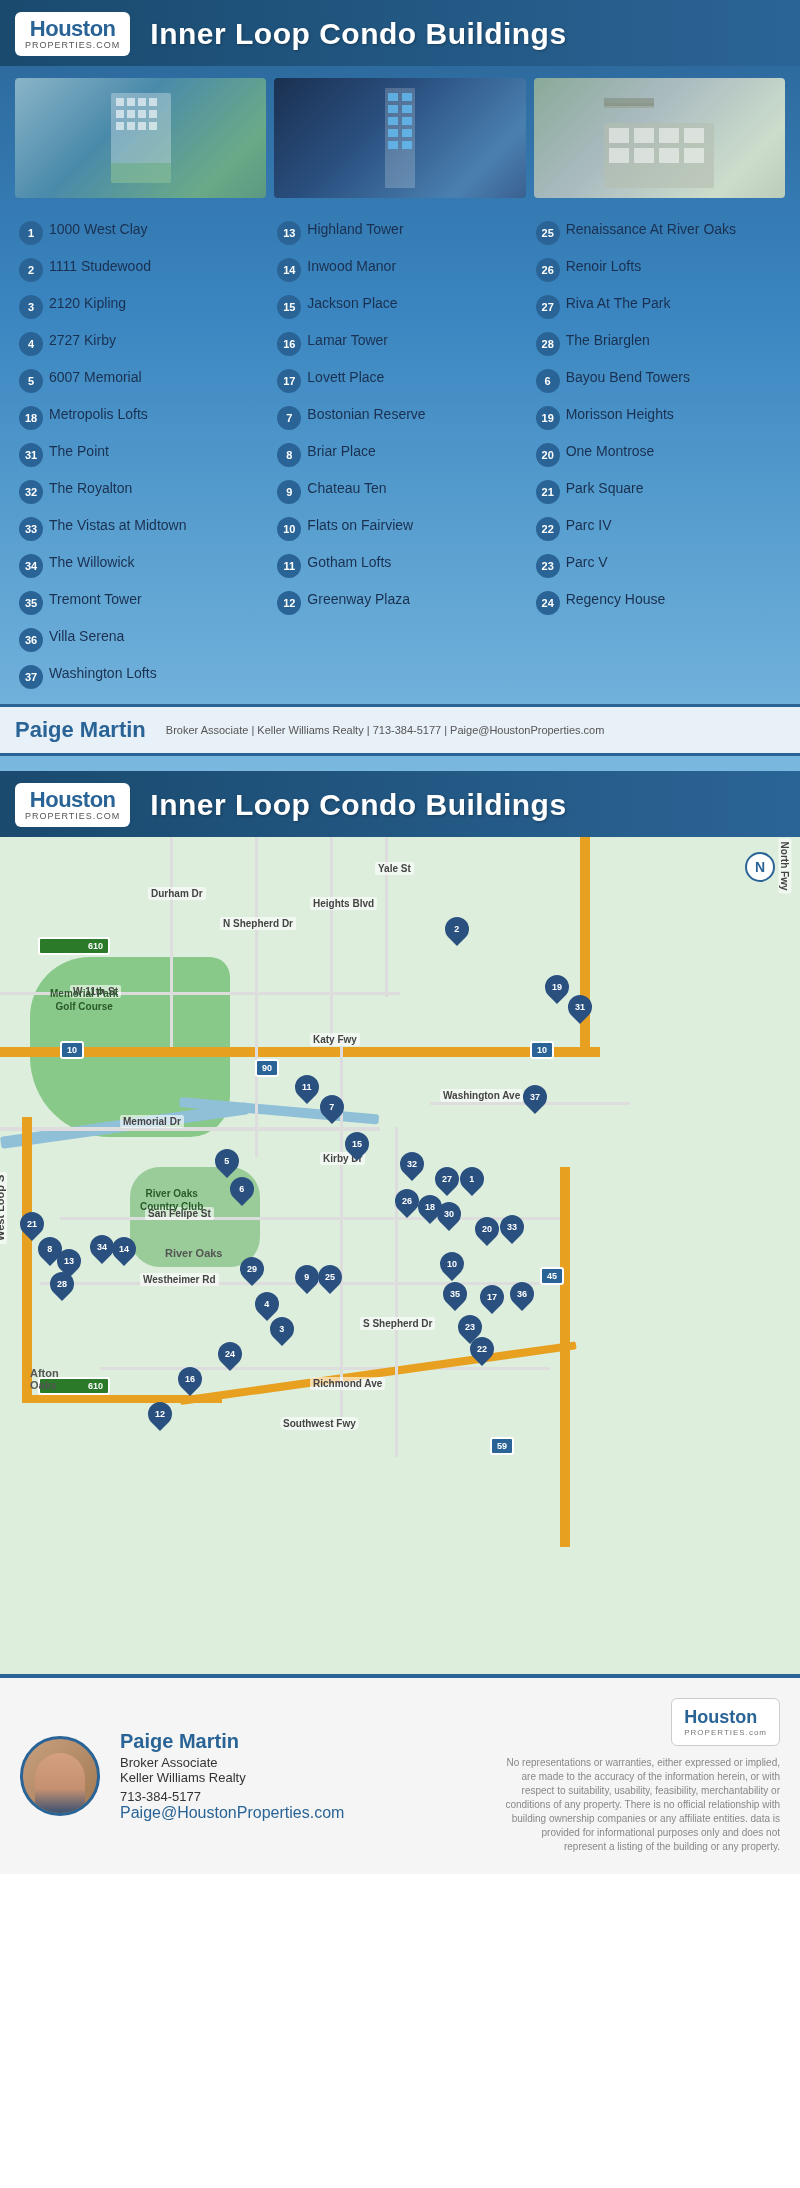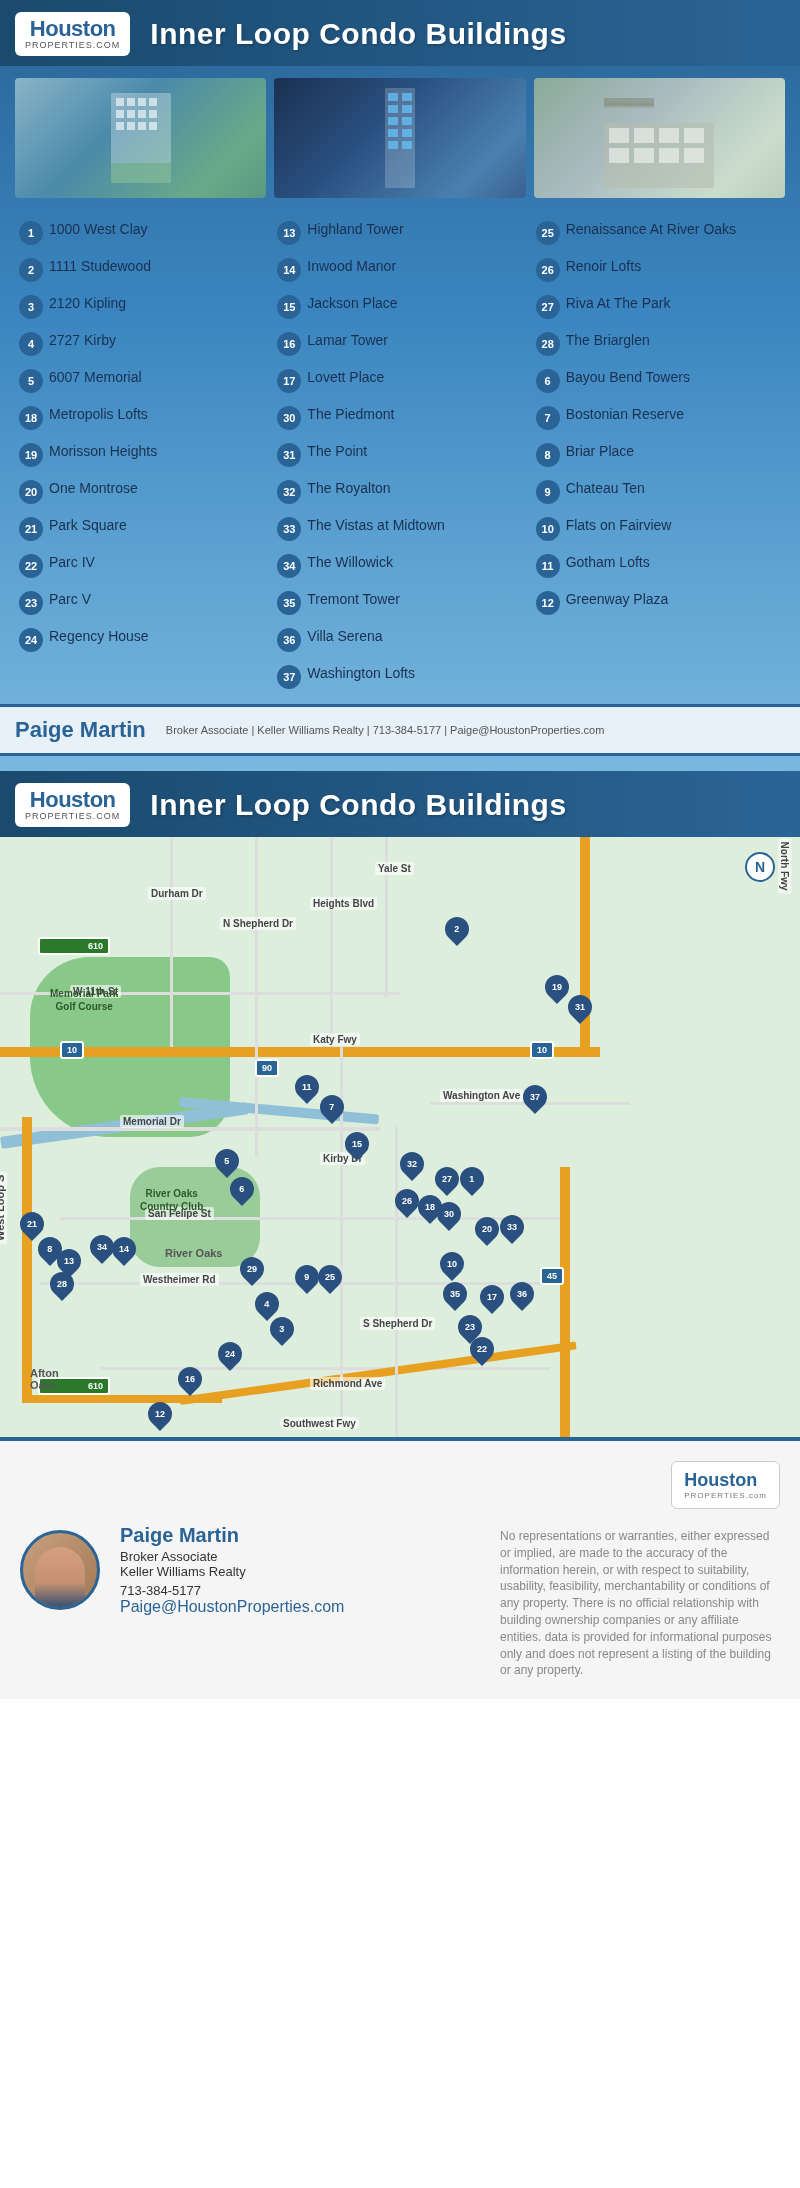--- a/index.html
+++ b/index.html
@@ -151,21 +151,21 @@
       display: flex;
       align-items: center;
       padding: 12px 15px 10px 15px;
       background: linear-gradient(90deg, #1a4a6e 0%, #2a6496 100%);
     }
 
     
     .map-container {
       position: relative;
       width: 100%;
-      height: 600px;
+      height: 837px;
       background: #d8e8d0;
       overflow: hidden;
     }
 
     
     .map-bg {
       position: absolute;
       inset: 0;
       background: #ddeedd;
     }
@@ -333,25 +333,26 @@
       font-weight: 900;
       color: #2a6496;
     }
     .bottom-logo-sub {
       font-size: 8px;
       color: #777;
       letter-spacing: 1px;
     }
 
     .disclaimer-text {
-      font-size: 12px;
+      font-size: 10px;
       color: #888;
       line-height: 1.4;
       max-width: 280px;
-      margin-top: 11px;
+      margin-top: 2px;
+      text-align: right;
     }
 
     .bottom-right-col {
       display: flex;
       flex-direction: column;
       align-items: flex-end;
       gap: 8px;
     }
   </style>
 </head>
@@ -482,24 +483,20 @@
       <div class="listing-number">17</div>
       <div class="listing-name">Lovett Place</div>
     </div>
         <div class="listing-item">
       <div class="listing-number">6</div>
       <div class="listing-name">Bayou Bend Towers</div>
     </div>
         <div class="listing-item">
       <div class="listing-number">18</div>
       <div class="listing-name">Metropolis Lofts</div>
-    </div>
-        <div class="listing-item">
-      <div class="listing-number">30</div>
-      <div class="listing-name">The Piedmont</div>
     </div>
         <div class="listing-item">
       <div class="listing-number">7</div>
       <div class="listing-name">Bostonian Reserve</div>
     </div>
         <div class="listing-item">
       <div class="listing-number">19</div>
       <div class="listing-name">Morisson Heights</div>
     </div>
         <div class="listing-item">

